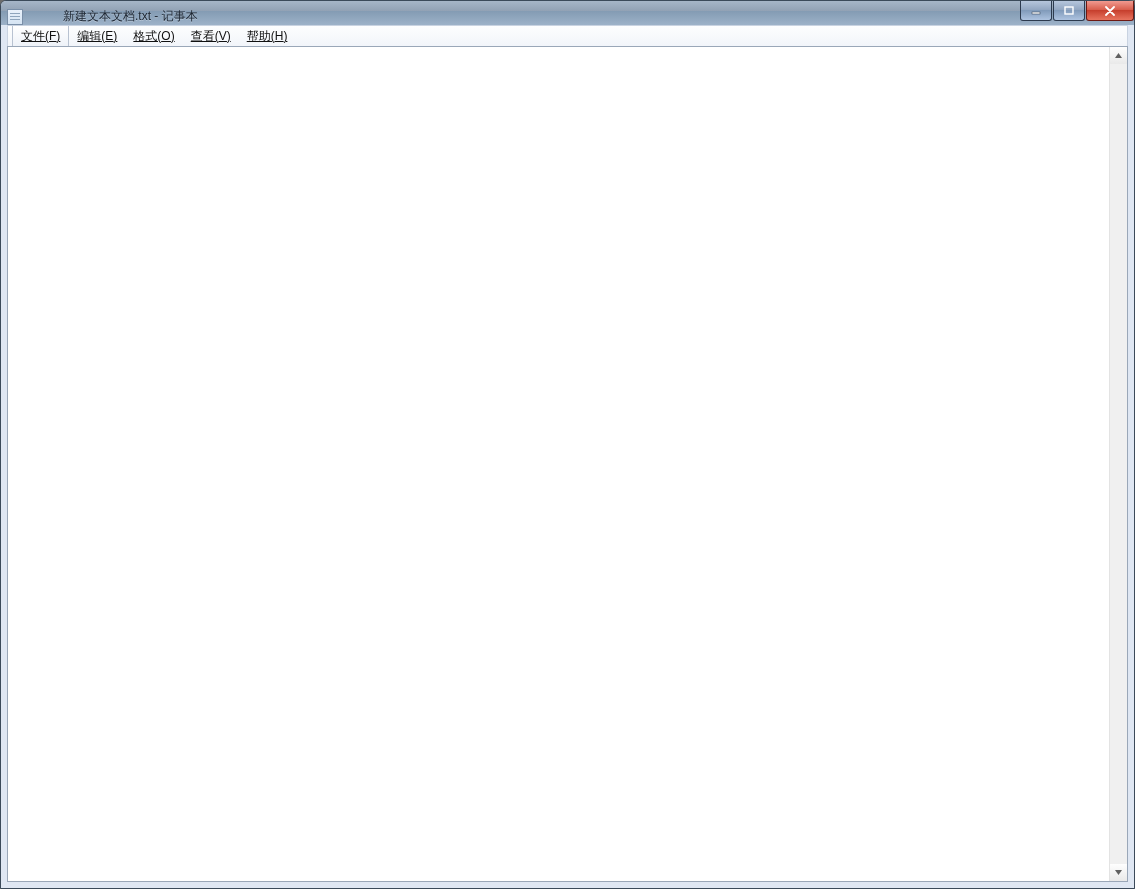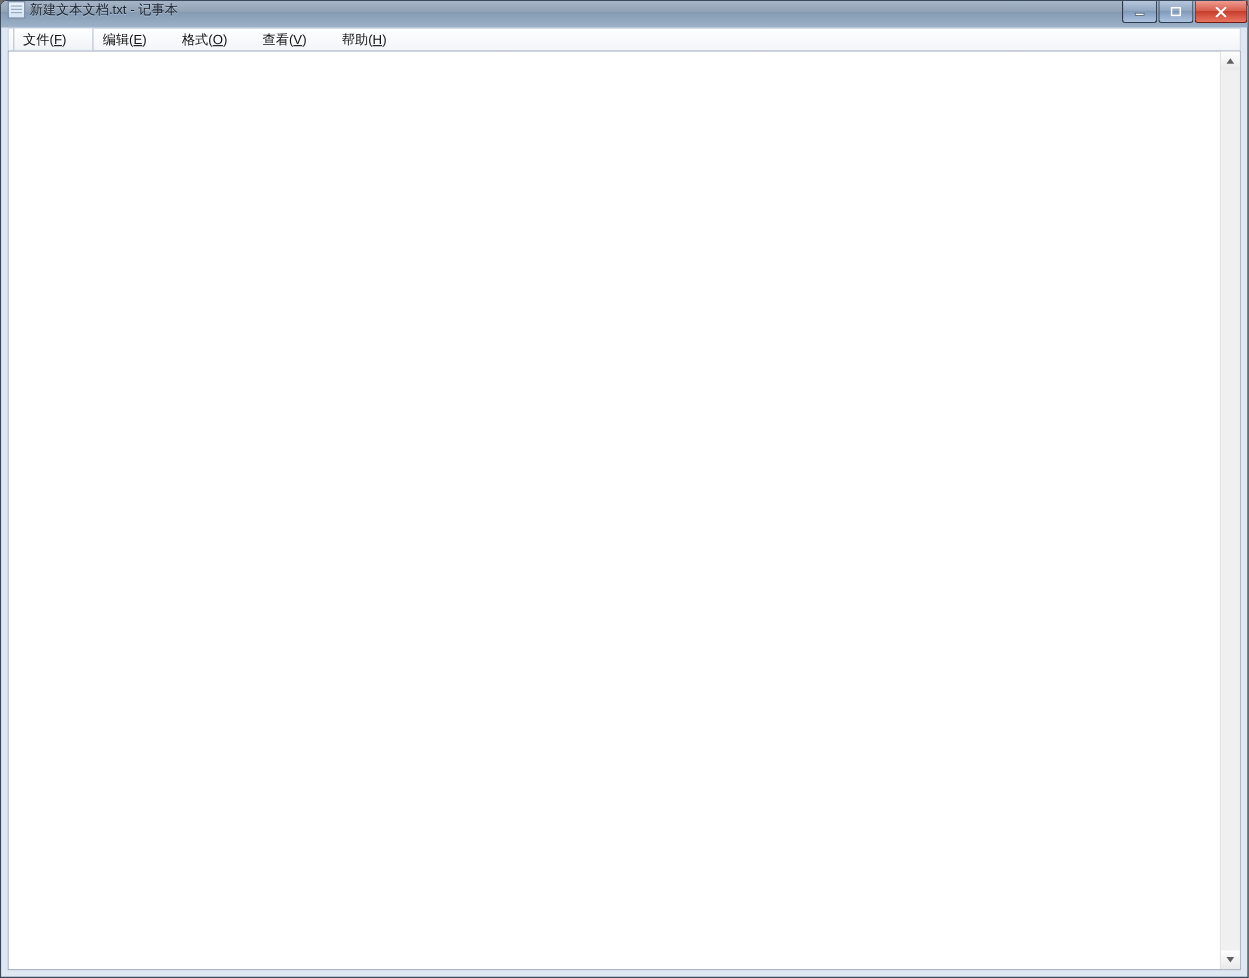--- a/index.html
+++ b/index.html
@@ -25,23 +25,24 @@
     border-radius: 6px 6px 0 0;
   }
 
   
   .titlebar {
     position: relative;
     height: 24px;
     background: linear-gradient(to bottom, #a6b6c8 0%, #92a2b5 40%, #839bb3 41%, #9db2c8 100%);
     border-bottom: 0;
     display: flex;
-    align-items: flex-start;
+    align-items: flex-end;
     padding-left: 6px;
     border-radius: 5px 5px 0 0;
+    gap: 36px;
   }
 
   .titlebar .app-icon {
     width: 16px;
     height: 16px;
     margin-right: 4px;
     background: linear-gradient(to bottom, #e9f1fb 0%, #d5e4f3 100%);
     border: 1px solid #7a8fa8;
     box-sizing: border-box;
     position: relative;
@@ -99,25 +100,26 @@
     background: linear-gradient(to bottom, #fdfefe 0%, #f2f5fa 100%);
     border-top: 1px solid #c9d3e1;
     border-bottom: 1px solid #b8c2d1;
     display: flex;
     align-items: stretch;
     padding-left: 4px;
     font-size: 12px;
     color: #111;
   }
   .menu-item {
-    padding: 2px 24px 2px 8px;
+    padding: 2px 8px 2px 8px;
     display: flex;
     align-items: center;
     cursor: default;
     line-height: 1;
+    text-decoration: underline;
   }
   .menu-item u { text-decoration: underline; }
   .menu-item.first {
     border-left: 1px solid #b8c2d1;
     border-right: 1px solid #b8c2d1;
     background: linear-gradient(to bottom, #ffffff 0%, #eef2f8 100%);
   }
 
   
   .client {

